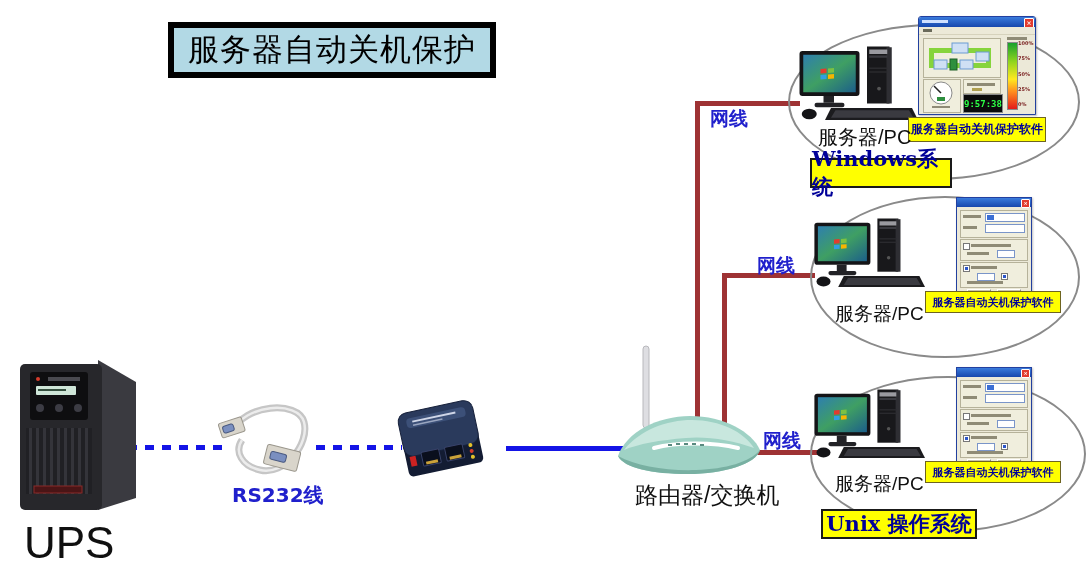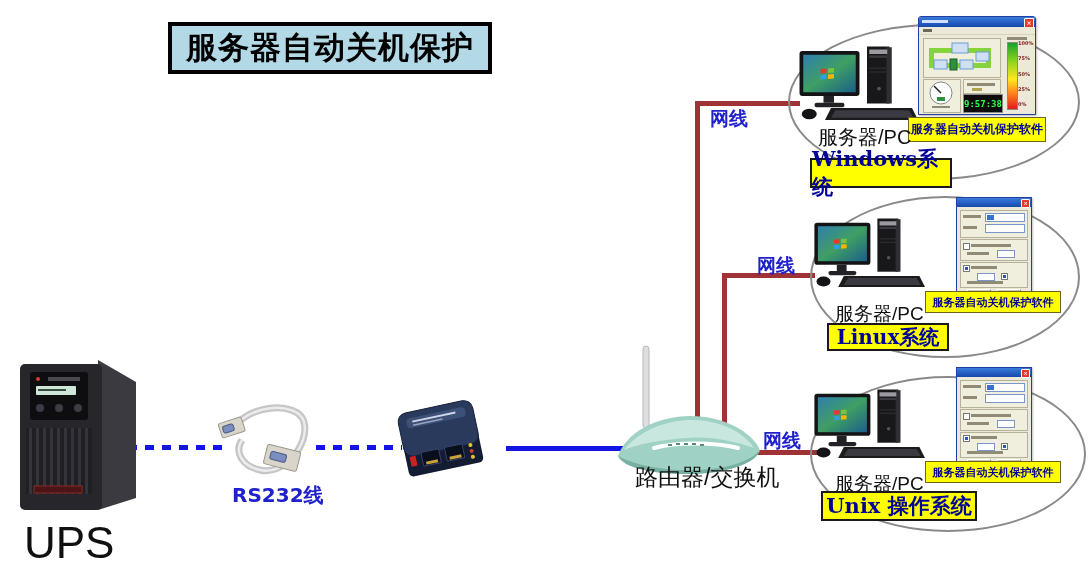--- a/index.html
+++ b/index.html
@@ -1,21 +1,21 @@
 <!DOCTYPE html>
 <html><head>
 <meta charset="utf-8">
 <style>
   html,body{margin:0;padding:0;background:#fff;}
   #stage{position:relative;width:1090px;height:571px;background:#ffffff;overflow:hidden;
          font-family:"DejaVu Sans",sans-serif;}
   .abs{position:absolute;}
   
-  .title-box{background:#b2d9e5;border:4px solid #000000;display:flex;align-items:center;
-             justify-content:center;font-weight:bold;font-size:31px;color:#000;letter-spacing:1px;}
+  .title-box{background:#b2d9e5;border:6px solid #000000;display:flex;align-items:center;
+             justify-content:center;font-weight:normal;font-size:31px;color:#000;letter-spacing:1px;}
   
   .red{background:#9e3234;}
   .blue-solid{background:#1414e6;}
   .blue-dash{background:repeating-linear-gradient(90deg,#1414e6 0 9px,transparent 9px 17px);}
   
   .txt-blue{color:#2020cc;font-weight:bold;}
   .txt-serif{font-family:Liberation Sans, sans-serif;color:#101010;}
   .lbl-os{background:#ffff00;border:2px solid #1a1a1a;color:#000099;font-weight:bold;
           font-family:"DejaVu Serif","Liberation Serif",serif;display:flex;align-items:center;justify-content:center;}
   .lbl-soft{background:#ffff00;border:1px solid #6e6420;color:#000099;font-weight:bold;
@@ -170,21 +170,21 @@
     <path d="M48,104 C70,98 108,98 132,104" fill="none" stroke="#ffffff" stroke-width="4" stroke-linecap="round"></path>
     <g fill="#5a8a80">
       <rect x="62" y="100" width="4" height="2"></rect>
         <rect x="70" y="99" width="4" height="2"></rect>
       <rect x="78" y="99" width="4" height="2"></rect>
         <rect x="86" y="99" width="4" height="2"></rect>
       <rect x="94" y="100" width="4" height="2"></rect>
     </g>
     <path d="M12,112 C30,122 60,127 90,126 C120,125 144,118 154,106 C150,120 118,130 82,130 C46,130 18,124 12,112 Z" fill="#78b0a2"></path>
   </svg>
-  <div class="abs txt-serif" style="left:635px;top:462px;font-size:23px">路由器/交换机</div>
+  <div class="abs txt-serif" style="left:635px;top:480px;font-size:23px">路由器/交换机</div>
 
   <div class="abs ellipse" style="left:788px;top:24px;width:288px;height:152px"></div>
   <svg class="abs" style="left:798px;top:45px" width="120" height="78">
       <use href="#pc-sym"></use>
     </svg>
 
   <div class="abs app-win" style="left:918px;top:16px;width:116px;height:97px">
     <div class="win-title">
       <span class="tdot"></span>
       <span class="win-close">×</span>
@@ -265,21 +265,20 @@
       <div class="inp" style="left:20px;top:66px;width:16px;height:6px"></div>
       <div class="cb on" style="left:44px;top:66px"></div>
       <div class="bar" style="left:10px;top:74px;width:36px"></div>
       <div class="dbtn" style="left:10px;top:82px"></div>
       <div class="dbtn" style="left:40px;top:82px"></div>
     </div>
   </div>
 
   <div class="abs lbl-soft" style="left:925px;top:291px;width:134px;height:20px;font-size:11px">服务器自动关机保护软件</div>
   <div class="abs txt-serif" style="left:835px;top:301px;font-size:19px">服务器/PC</div>
-  <div class="abs lbl-os" style="left:827px;top:323px;width:118px;height:24px;font-size:20px">Linux系统</div>
 
   <div class="abs ellipse" style="left:810px;top:376px;width:272px;height:152px"></div>
   <svg class="abs" style="left:813px;top:388px" width="112" height="73">
       <use href="#pc-sym"></use>
     </svg>
 
   <div class="abs dlg" style="left:956px;top:367px;width:74px;height:95px">
     <div class="dlg-title">
       <span class="win-close" style="width:7px;height:7px;font-size:5px;line-height:6px">×</span>
     </div>
@@ -302,15 +301,15 @@
       <div class="inp" style="left:20px;top:66px;width:16px;height:6px"></div>
       <div class="cb on" style="left:44px;top:66px"></div>
       <div class="bar" style="left:10px;top:74px;width:36px"></div>
       <div class="dbtn" style="left:10px;top:82px"></div>
       <div class="dbtn" style="left:40px;top:82px"></div>
     </div>
   </div>
 
   <div class="abs lbl-soft" style="left:925px;top:461px;width:134px;height:20px;font-size:11px">服务器自动关机保护软件</div>
   <div class="abs txt-serif" style="left:835px;top:471px;font-size:19px">服务器/PC</div>
-  <div class="abs lbl-os" style="left:821px;top:491px;width:152px;height:26px;font-size:21px">Unix 操作系统</div>
+  <div class="abs lbl-os" style="left:821px;top:509px;width:152px;height:26px;font-size:21px">Unix 操作系统</div>
 
 </div>
 
 </body></html>

